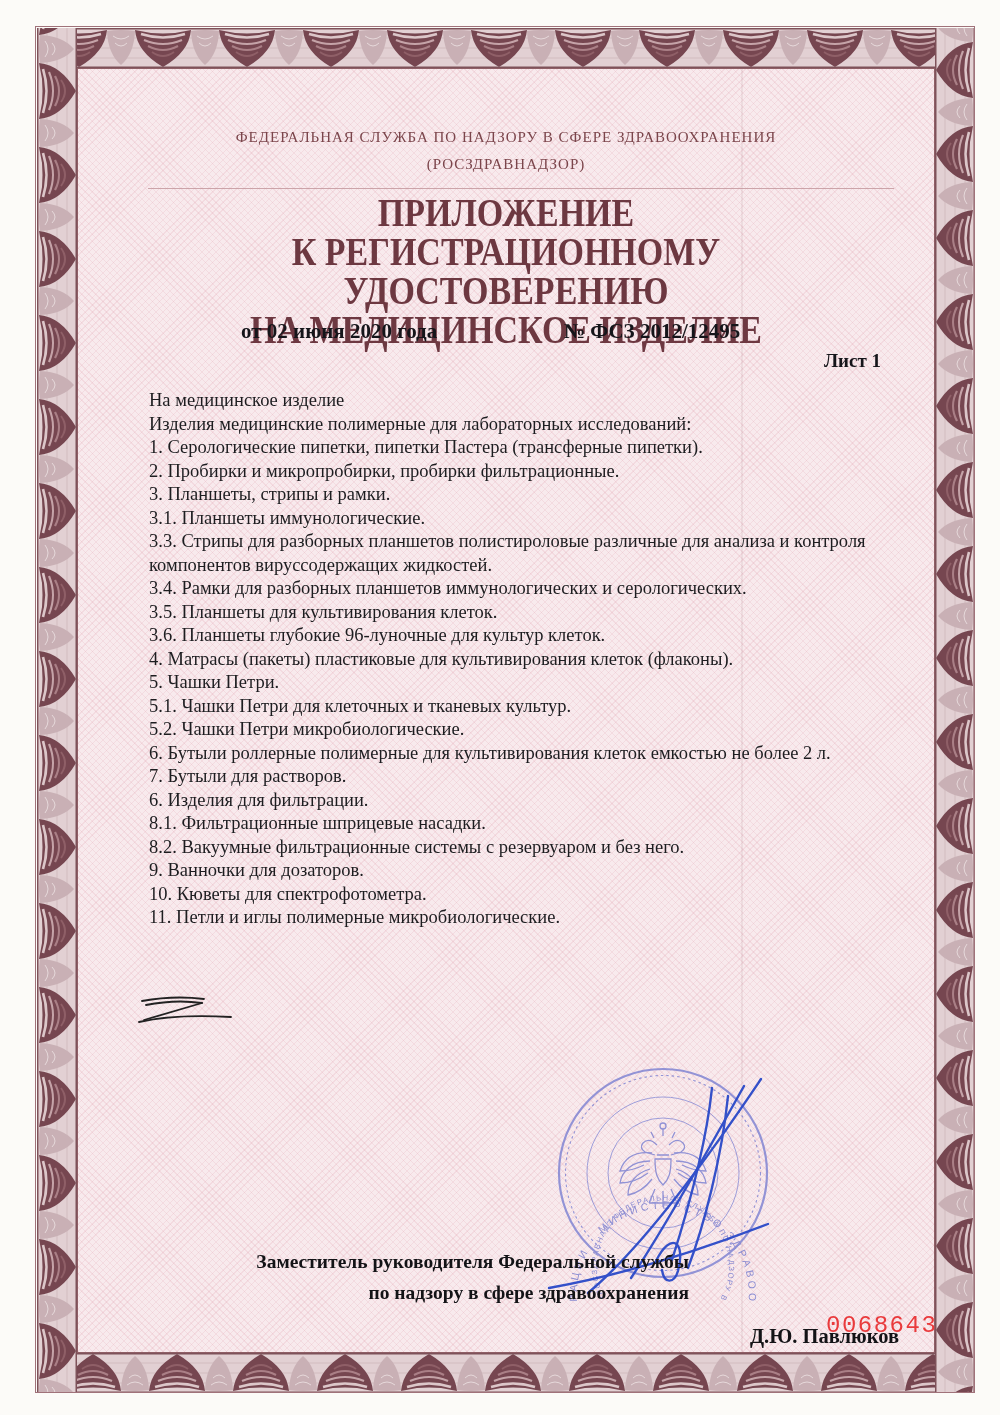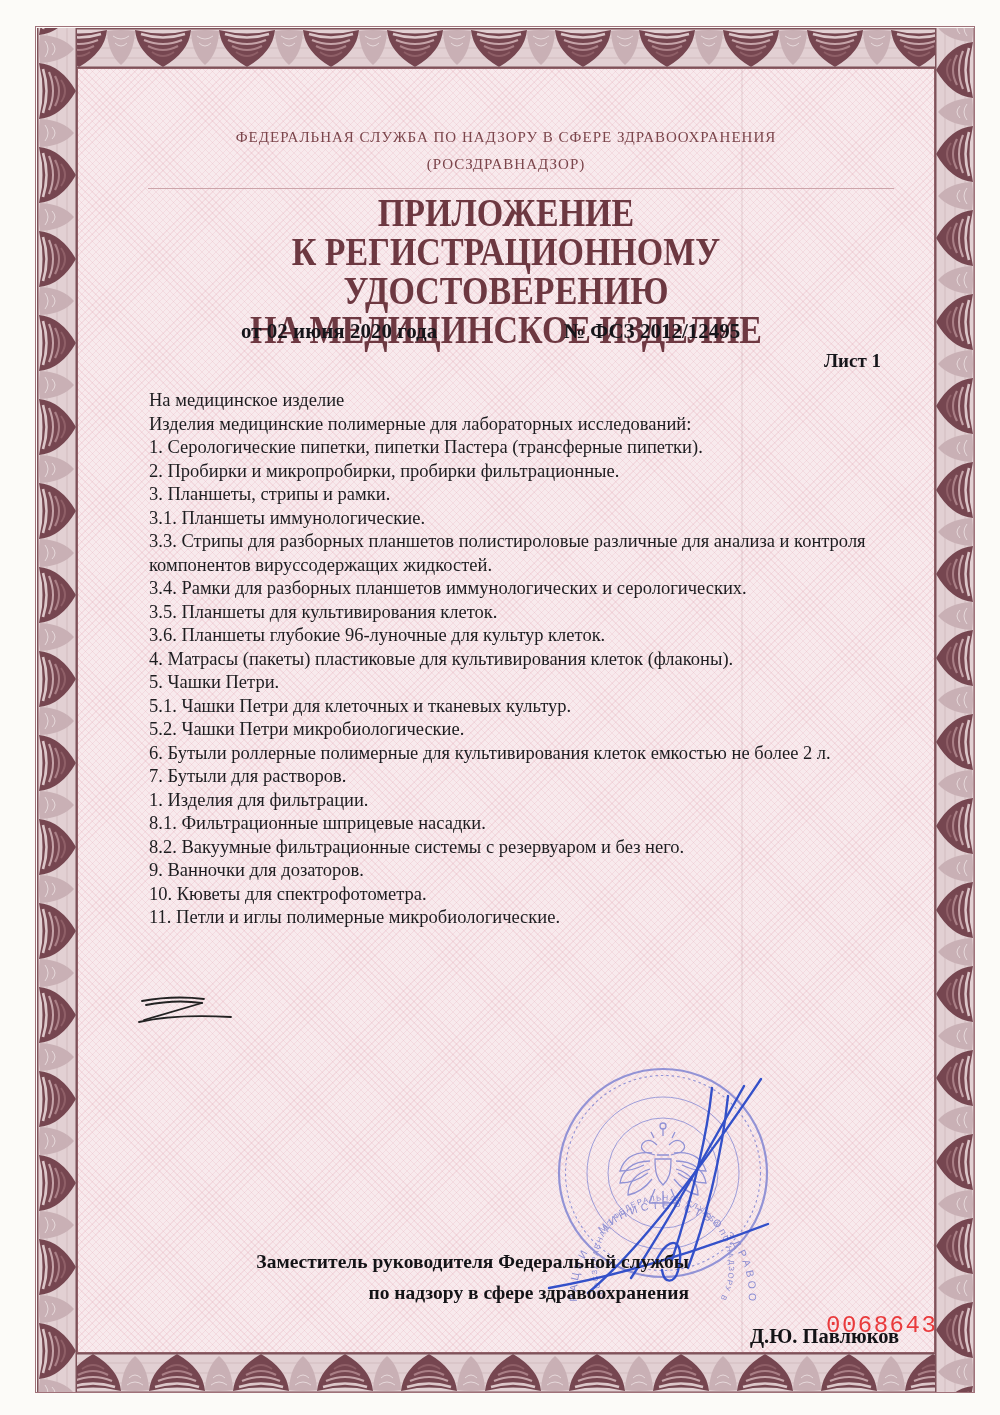--- a/index.html
+++ b/index.html
@@ -175,21 +175,21 @@
         <p>3.3. Стрипы для разборных планшетов полистироловые различные для анализа и контроля компонентов вируссодержащих жидкостей.</p>
         <p>3.4. Рамки для разборных планшетов иммунологических и серологических.</p>
         <p>3.5. Планшеты для культивирования клеток.</p>
         <p>3.6. Планшеты глубокие 96-луночные для культур клеток.</p>
         <p>4. Матрасы (пакеты) пластиковые для культивирования клеток (флаконы).</p>
         <p>5. Чашки Петри.</p>
         <p>5.1. Чашки Петри для клеточных и тканевых культур.</p>
         <p>5.2. Чашки Петри микробиологические.</p>
         <p>6. Бутыли роллерные полимерные для культивирования клеток емкостью не более 2 л.</p>
         <p>7. Бутыли для растворов.</p>
-        <p>1. Изделия для фильтрации.</p>
+        <p>6. Изделия для фильтрации.</p>
         <p>8.1. Фильтрационные шприцевые насадки.</p>
         <p>8.2. Вакуумные фильтрационные системы с резервуаром и без него.</p>
         <p>9. Ванночки для дозаторов.</p>
         <p>10. Кюветы для спектрофотометра.</p>
         <p>11. Петли и иглы полимерные микробиологические.</p>
       </div>
   </div>
 
   <svg class="endmark" width="100" height="34">
     <g stroke="#222" stroke-width="1.8" fill="none" stroke-linecap="round">

